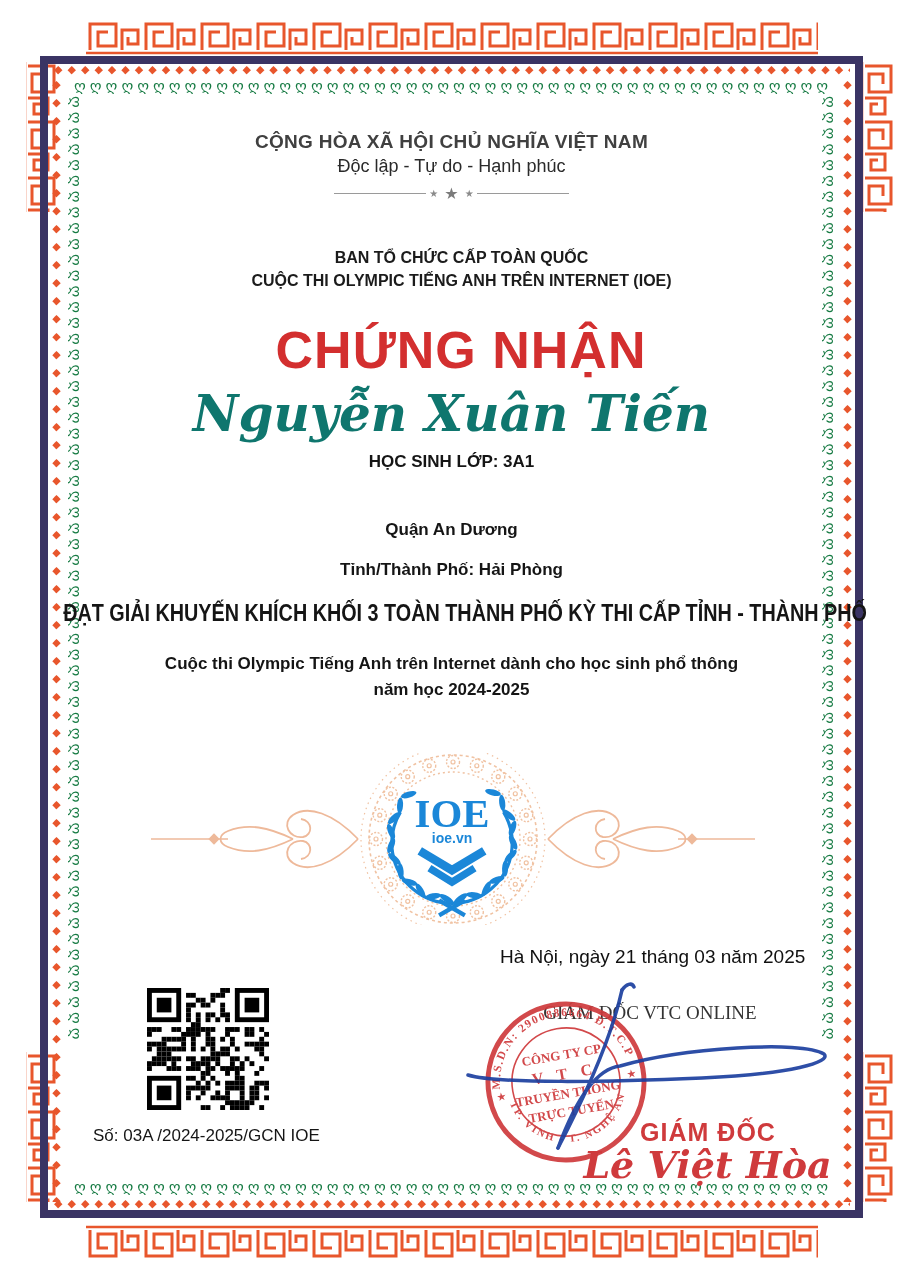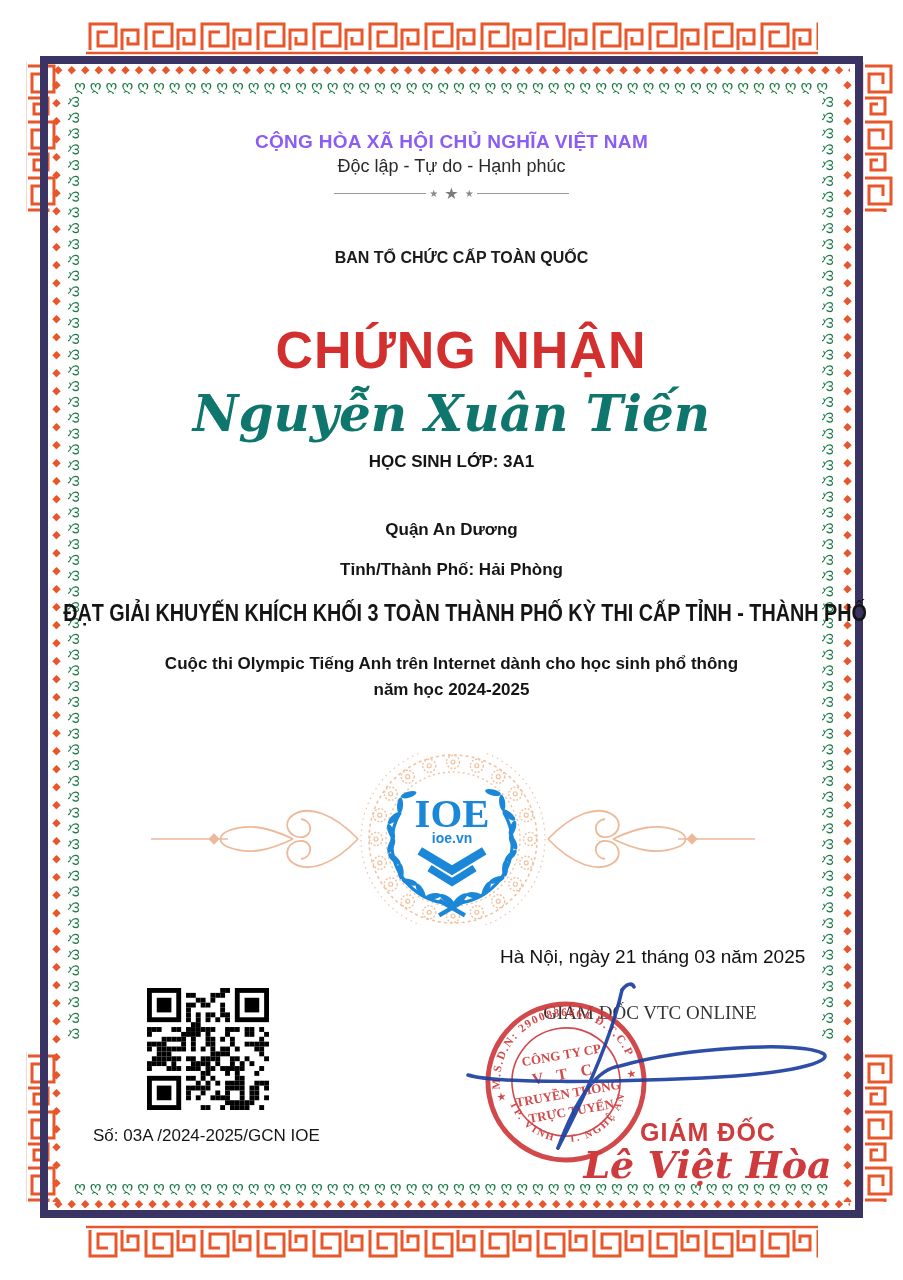--- a/index.html
+++ b/index.html
@@ -15,21 +15,21 @@
   .diam{color:#e8562c;font-family:"DejaVu Sans",sans-serif;font-size:11px;letter-spacing:5px;
         line-height:12px;white-space:nowrap;overflow:hidden;}
   .diam-h{left:54px;width:796px;height:13px;text-align:center;}
   .diam-v{top:78px;height:1124px;width:12px;writing-mode:vertical-rl;letter-spacing:5px;}
   .heart{color:#157a42;font-family:"DejaVu Sans",sans-serif;font-size:15px;letter-spacing:4px;
         line-height:17px;white-space:nowrap;overflow:hidden;}
   .heart-h{left:74px;width:756px;height:19px;text-align:center;}
   .heart-v{top:96px;height:1088px;width:18px;writing-mode:vertical-rl;letter-spacing:4px;}
 
   
-  .motto1{top:131px;font-size:19px;font-weight:bold;letter-spacing:.3px;color:#8b5cf6;}
+  .motto1{top:131px;font-size:19px;font-weight:bold;letter-spacing:.3px;color:#404040;}
   .motto2{top:156px;font-size:18px;color:#2a2a2a;}
   .divider{top:184px;}
   .divider .bar{display:inline-block;width:92px;border-top:1.5px solid #9a9a9a;vertical-align:middle;}
   .divider .st{color:#8a8a8a;font-size:10px;vertical-align:middle;margin:0 3px;}
   .divider .st.big{font-size:16px;color:#7b7b7b;}
   .org{font-weight:bold;color:#1b1b1b;padding-left:20px;}
   .org1{top:249px;font-size:16px;}
   .org2{top:272px;font-size:16px;}
 
   .title{top:320px;font-size:52px;font-weight:bold;color:#d32f2f;letter-spacing:1px;margin-left:19px;}
@@ -119,20 +119,21 @@
   <div class="abs heart heart-v" style="left:820px;">ღღღღღღღღღღღღღღღღღღღღღღღღღღღღღღღღღღღღღღღღღღღღღღღღღღღღღღღღღღღღ</div>
 
   
   <div class="abs ctr motto1">CỘNG HÒA XÃ HỘI CHỦ NGHĨA VIỆT NAM</div>
   <div class="abs ctr motto2">Độc lập - Tự do - Hạnh phúc</div>
   <div class="abs ctr divider">
     <span class="bar"></span><span class="st">★</span><span class="st big">★</span><span class="st">★</span><span class="bar"></span>
   </div>
 
   <div class="abs ctr org org1">BAN TỔ CHỨC CẤP TOÀN QUỐC</div>
+  <div class="abs ctr org org2">CUỘC THI OLYMPIC TIẾNG ANH TRÊN INTERNET (IOE)</div>
 
   <div class="abs ctr title">CHỨNG NHẬN</div>
   <div class="abs ctr name">Nguyễn Xuân Tiến</div>
 
   <div class="abs ctr line-bold cls">HỌC SINH LỚP: 3A1</div>
   <div class="abs ctr line-bold district">Quận An Dương</div>
   <div class="abs ctr line-bold province">Tỉnh/Thành Phố: Hải Phòng</div>
 
   <div class="abs ctr line-bold award">ĐẠT GIẢI KHUYẾN KHÍCH KHỐI 3 TOÀN THÀNH PHỐ KỲ THI CẤP TỈNH - THÀNH PHỐ</div>
   <div class="abs ctr line-bold contest1">Cuộc thi Olympic Tiếng Anh trên Internet dành cho học sinh phổ thông</div>

